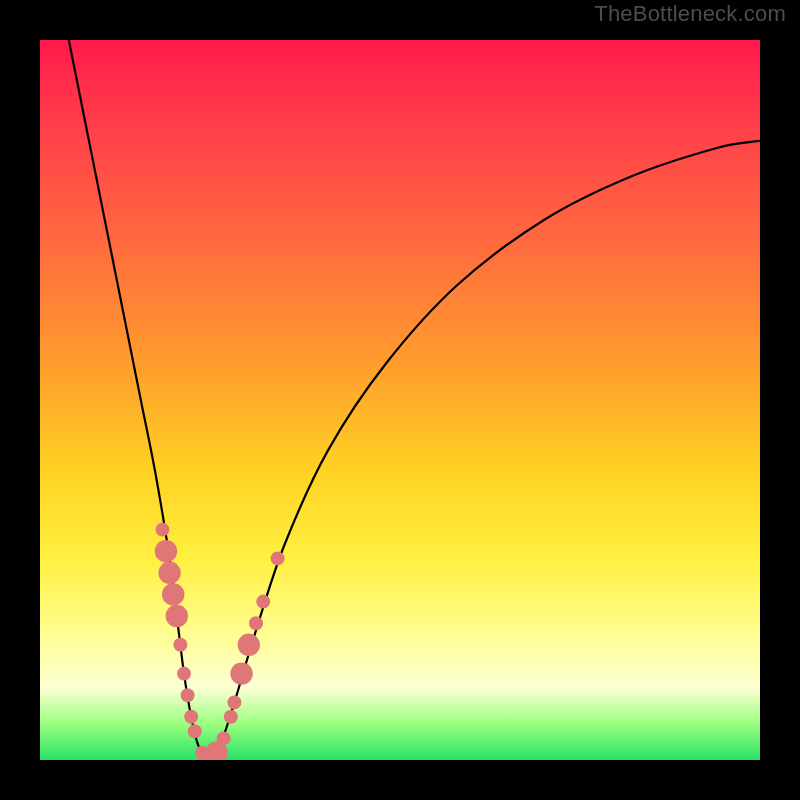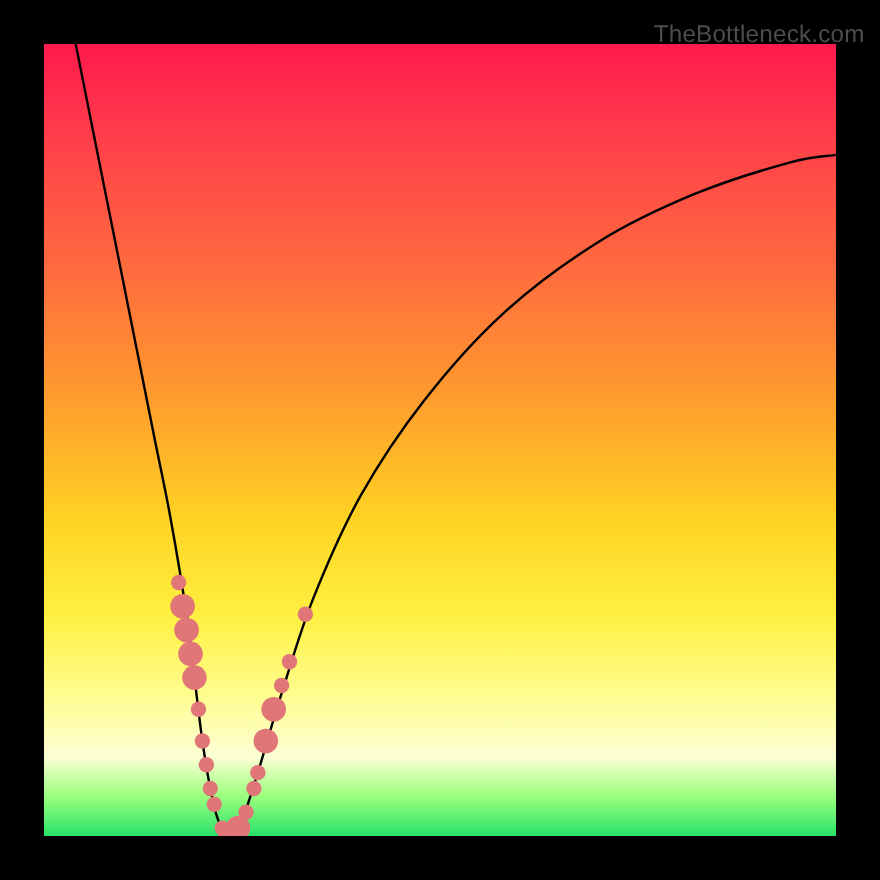--- a/index.html
+++ b/index.html
@@ -11,21 +11,21 @@
     font-family: Arial, Helvetica, sans-serif;
     overflow: hidden;
   }
   .stage {
     position: relative;
     width: 800px;
     height: 800px;
   }
   .watermark {
     position: absolute;
-    top: 18px;
+    top: 1px;
     right: 14px;
     color: #4d4d4d;
     font-size: 22px;
     font-weight: 400;
     letter-spacing: 0.2px;
     z-index: 5;
   }
   .plot-area {
     position: absolute;
     left: 40px;

